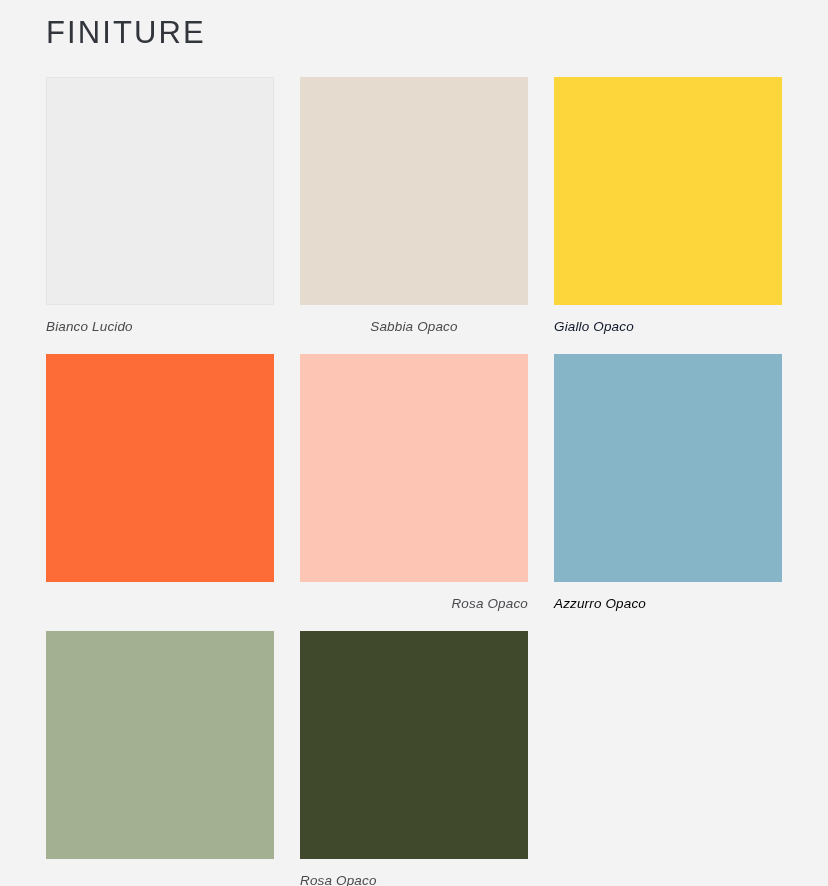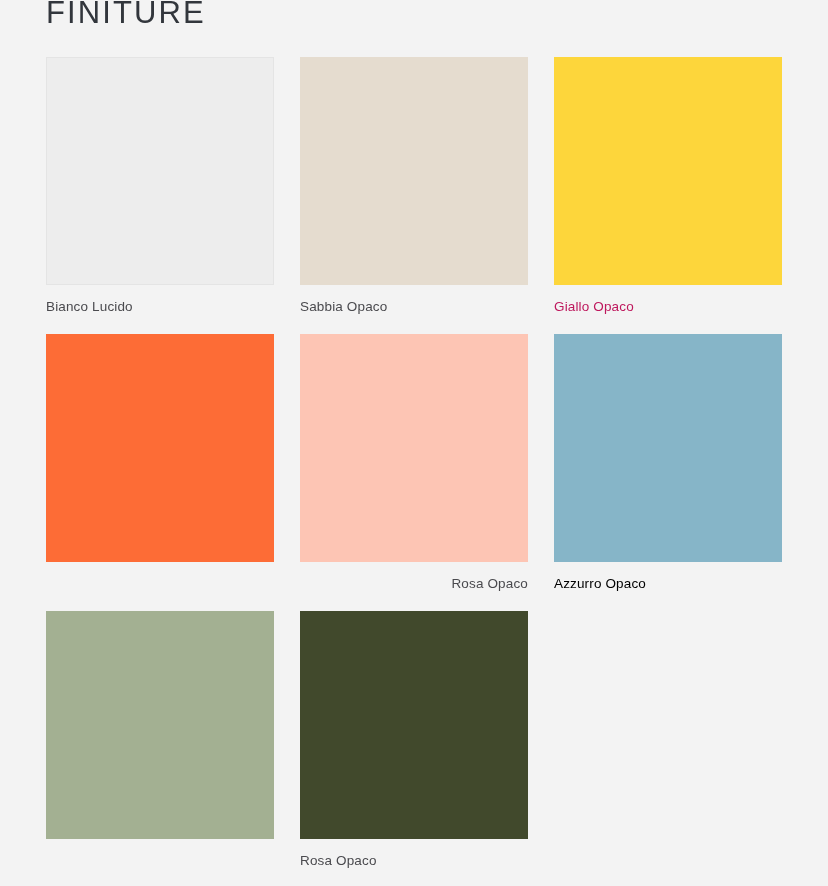--- a/index.html
+++ b/index.html
@@ -11,20 +11,21 @@
     height: 886px;
     background: #f3f3f3;
     font-family: "Liberation Sans", sans-serif;
     overflow: hidden;
   }
   #page-root {
     width: 828px;
     height: 852px;
     position: relative;
     box-sizing: border-box;
+    margin-top: 20px;
   }
   .page-title {
     position: absolute;
     left: 46px;
     top: -9px;
     margin: 0;
     font-size: 31px;
     font-weight: 400;
     letter-spacing: 2.1px;
     color: #32363c;
@@ -56,41 +57,42 @@
     border: 1px solid #e4e4e4;
   }
   .swatch-label {
     margin-top: 13px;
     font-size: 13.5px;
     line-height: 17px;
     color: #4a4a4e;
     letter-spacing: 0.15px;
     font-family: "Liberation Sans", sans-serif;
     white-space: nowrap;
+    font-style: italic;
   }
 </style>
 </head>
 <body style="background: rgb(243, 243, 243);">
 
 <div id="page-root">
 
   <h1 class="page-title" style="color: rgb(50, 54, 60);">FINITURE</h1>
 
   <div class="swatch-grid">
       <div class="swatch-card">
         <div class="swatch-chip bordered" style="background-color: rgb(237, 237, 237); border-color: rgb(228, 228, 228);"></div>
         <div class="swatch-label" style="color: rgb(74, 74, 78);">Bianco Lucido</div>
       </div>
       <div class="swatch-card">
         <div class="swatch-chip" style="background-color: rgb(229, 220, 207);"></div>
-        <div class="swatch-label" style="color: rgb(74, 74, 78);">Sabbia Opaco</div>
+        <div class="swatch-label" style="color: rgb(74, 74, 78); text-align: center;">Sabbia Opaco</div>
       </div>
       <div class="swatch-card">
         <div class="swatch-chip" style="background-color: rgb(253, 214, 59);"></div>
-        <div class="swatch-label" style="color: #be185d;">Giallo Opaco</div>
+        <div class="swatch-label" style="color: #0f172a;">Giallo Opaco</div>
       </div>
       <div class="swatch-card">
         <div class="swatch-chip" style="background-color: rgb(253, 108, 54);"></div>
       </div>
       <div class="swatch-card">
         <div class="swatch-chip" style="background-color: rgb(253, 197, 180);"></div>
         <div class="swatch-label" style="color: rgb(74, 74, 78); text-align: right;">Rosa Opaco</div>
       </div>
       <div class="swatch-card">
         <div class="swatch-chip" style="background-color: rgb(134, 181, 200);"></div>

